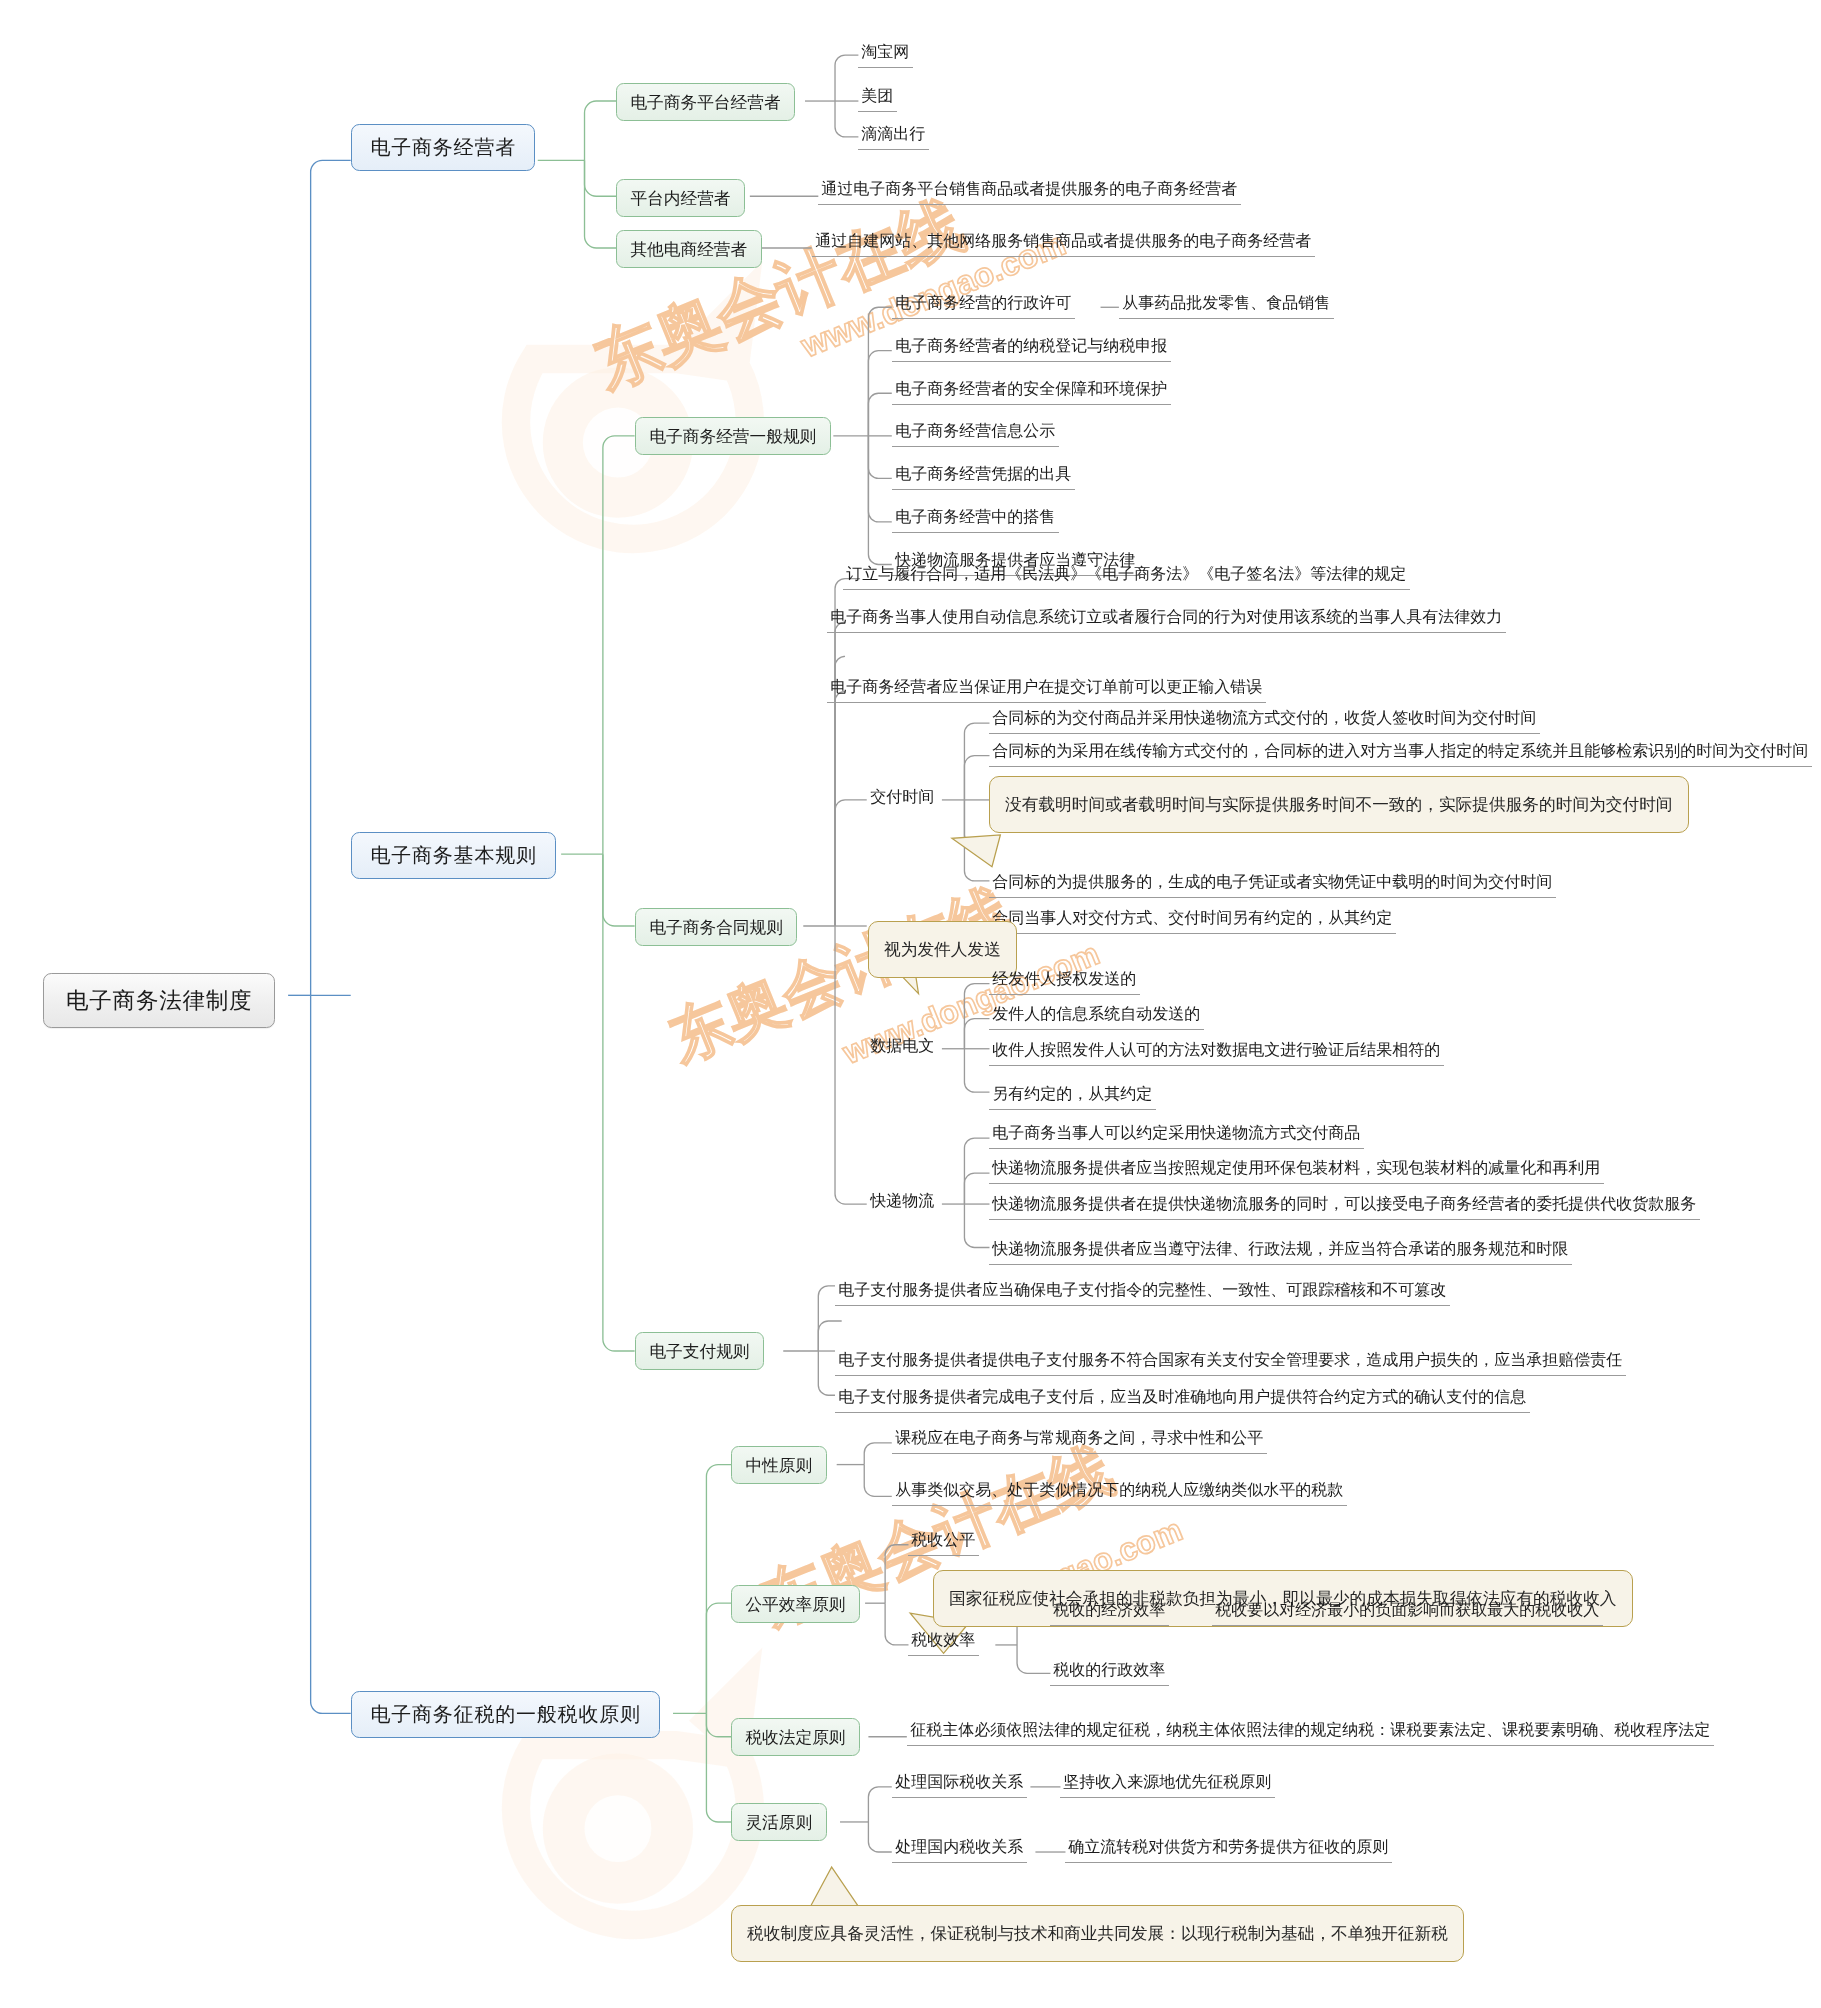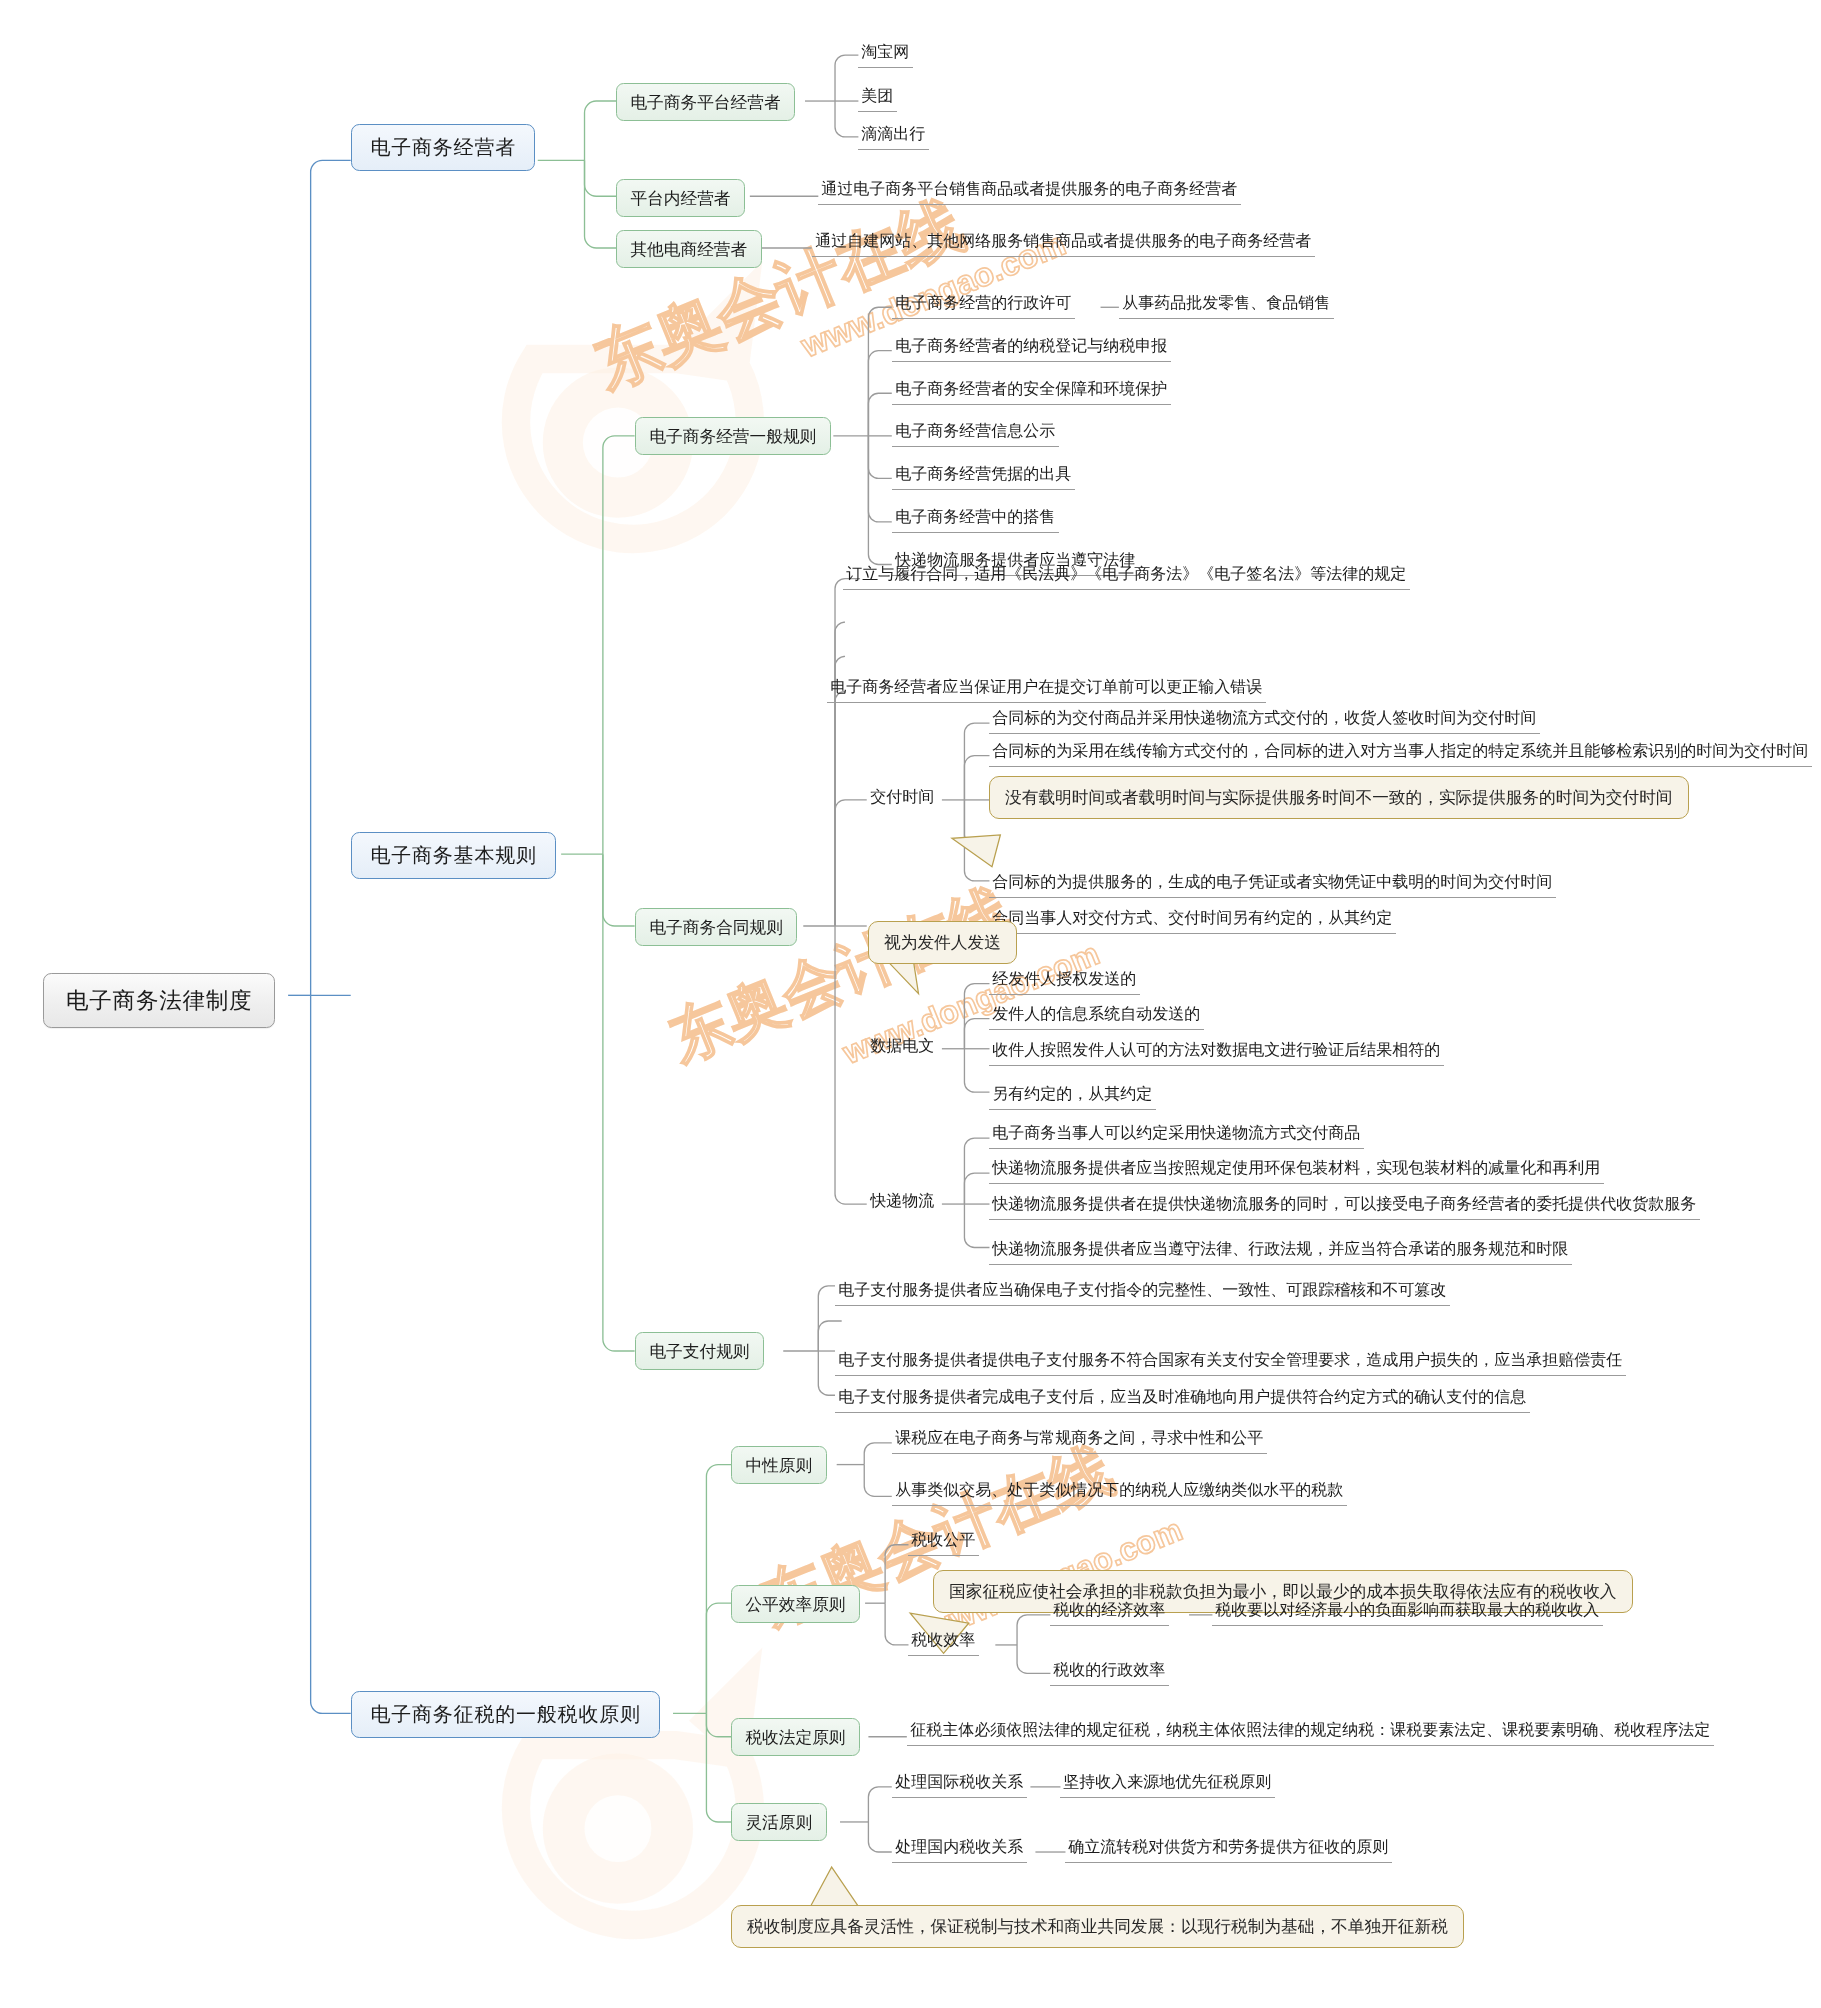--- a/index.html
+++ b/index.html
@@ -32,21 +32,21 @@
   
   .n-leaf{
     font-size:16px;padding:1.7px 3.3px 4.2px 3.3px;
     border-bottom:1.3px solid #9b9b9b;
   }
   .n-leaf.nounder{border-bottom:none;}
 
   
   .n-call{
     border:1.3px solid #b9a04f;border-radius:10px;
-    background:#f7f3e8;font-size:16.7px;padding:9px 15px;color:#262626;
+    background:#f7f3e8;font-size:16.7px;padding:16px 15px;color:#262626;
   }
 
   .wm{position:absolute;color:#f6c79c;font-weight:bold;white-space:nowrap;
       -webkit-text-stroke:1.7px #f6c79c;color:transparent;}
 </style>
 </head>
 <body>
 
 <div id="canvas">
 
@@ -227,20 +227,21 @@
   <div class="node n-leaf" style="left:892px;top:291px;">电子商务经营的行政许可</div>
   <div class="node n-leaf" style="left:1119px;top:291px;">从事药品批发零售、食品销售</div>
   <div class="node n-leaf" style="left:892px;top:334px;">电子商务经营者的纳税登记与纳税申报</div>
   <div class="node n-leaf" style="left:892px;top:377px;">电子商务经营者的安全保障和环境保护</div>
   <div class="node n-leaf" style="left:892px;top:419px;">电子商务经营信息公示</div>
   <div class="node n-leaf" style="left:892px;top:462px;">电子商务经营凭据的出具</div>
   <div class="node n-leaf" style="left:892px;top:505px;">电子商务经营中的搭售</div>
   <div class="node n-leaf" style="left:892px;top:548px;">快递物流服务提供者应当遵守法律</div>
 
   <div class="node n-leaf" style="left:843px;top:562px;">订立与履行合同，适用《民法典》《电子商务法》《电子签名法》等法律的规定</div>
+  <div class="node n-leaf" style="left:827px;top:605px;">电子商务当事人使用自动信息系统订立或者履行合同的行为对使用该系统的当事人具有法律效力</div>
   <div class="node n-leaf" style="left:827px;top:675px;">电子商务经营者应当保证用户在提交订单前可以更正输入错误</div>
   <div class="node n-leaf nounder" style="left:867px;top:785px;">交付时间</div>
   <div class="node n-leaf nounder" style="left:867px;top:1034px;">数据电文</div>
   <div class="node n-leaf nounder" style="left:867px;top:1189px;">快递物流</div>
 
   <div class="node n-leaf" style="left:989px;top:706px;">合同标的为交付商品并采用快递物流方式交付的，收货人签收时间为交付时间</div>
   <div class="node n-leaf" style="left:989px;top:739px;">合同标的为采用在线传输方式交付的，合同标的进入对方当事人指定的特定系统并且能够检索识别的时间为交付时间</div>
   <div class="node n-call" style="left:989px;top:776px;">没有载明时间或者载明时间与实际提供服务时间不一致的，实际提供服务的时间为交付时间</div>
   <div class="node n-leaf" style="left:989px;top:870px;text-align:center;">合同标的为提供服务的，生成的电子凭证或者实物凭证中载明的时间为交付时间</div>
   <div class="node n-leaf" style="left:989px;top:906px;">合同当事人对交付方式、交付时间另有约定的，从其约定</div>

